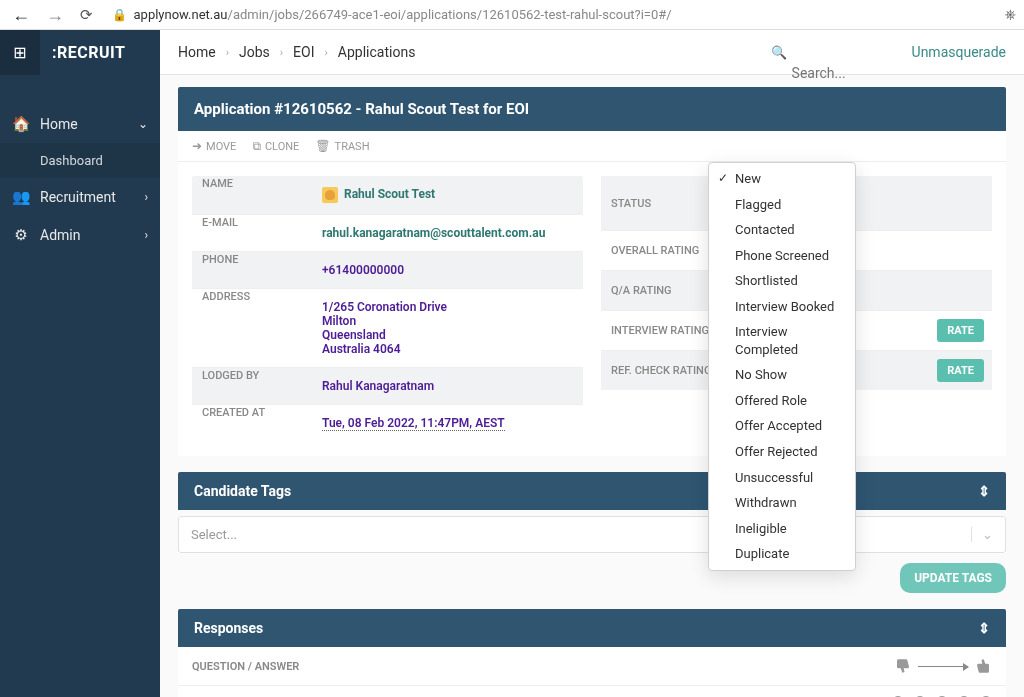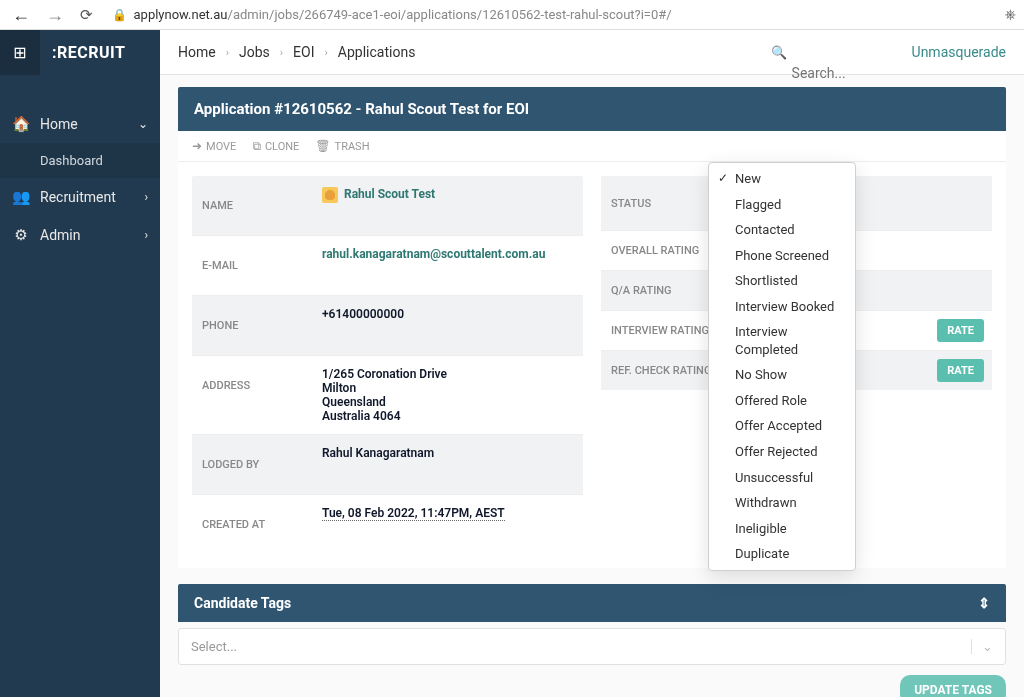--- a/index.html
+++ b/index.html
@@ -51,22 +51,22 @@
 .tool-item { display: flex; align-items: center; gap: 4px; color: #999; font-size: 11px; cursor: pointer; }
 .tool-item .ti-icon { font-size: 12px; }
 
 
 .details-container { background: #fff; padding: 14px; position: relative; }
 .details-flex { display: flex; gap: 18px; }
 .details-col { flex: 1; }
 .detail-row { display: flex; border-top: 1px solid #eee; }
 .detail-row:first-child { border-top: none; border-radius: 2px 2px 0 0; }
 .detail-row.shaded { background: #f1f2f3; }
-.detail-label { width: 120px; padding: 23px 10px; color: #888; font-size: 11px; font-weight: 500; }
-.detail-value { flex: 1; padding: 11px 10px; font-size: 12px; color: #0f172a; font-weight: 600; }
+.detail-label { width: 120px; padding: 1px 10px; color: #888; font-size: 11px; font-weight: 500; }
+.detail-value { flex: 1; padding: 11px 10px; font-size: 12px; color: #4c1d95; font-weight: 600; }
 .detail-value.link { color: #2e7871; font-weight: 700; cursor: pointer; }
 .detail-value .avatar { display: inline-block; width: 16px; height: 16px; background: #f6c95a; border-radius: 2px; margin-right: 6px; vertical-align: middle; position:relative; }
 .detail-value .avatar::after { content: ""; position: absolute; inset: 3px; background: #e8a03a; border-radius: 50% 50% 40% 40%; }
 .dotted { border-bottom: 1px dotted #666; display: inline-block; }
 .addr-line { display: block; }
 
 
 .rate-row { display: flex; align-items: center; border-top: 1px solid #eee; }
 .rate-row:first-child { border-top: none; }
 .rate-row.shaded { background: #f1f2f3; }

